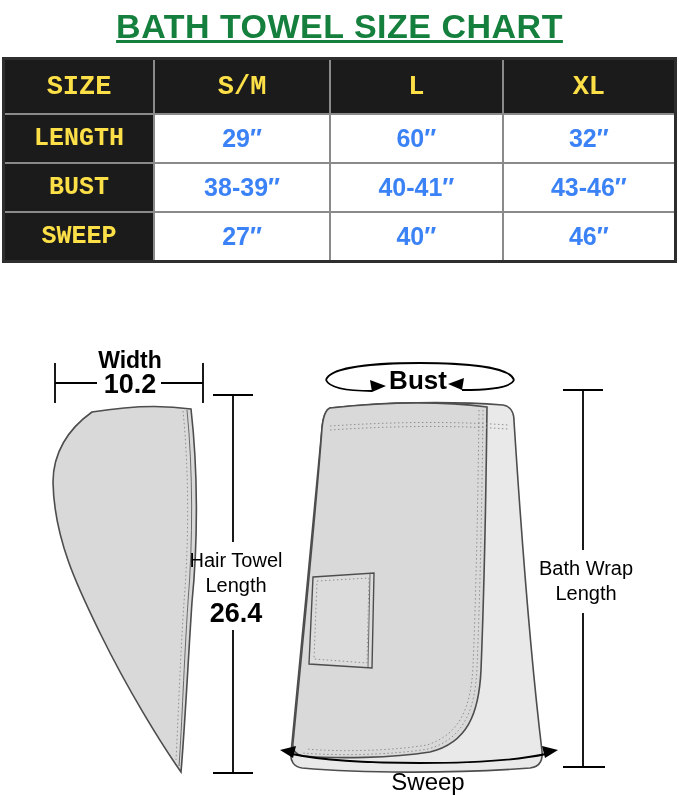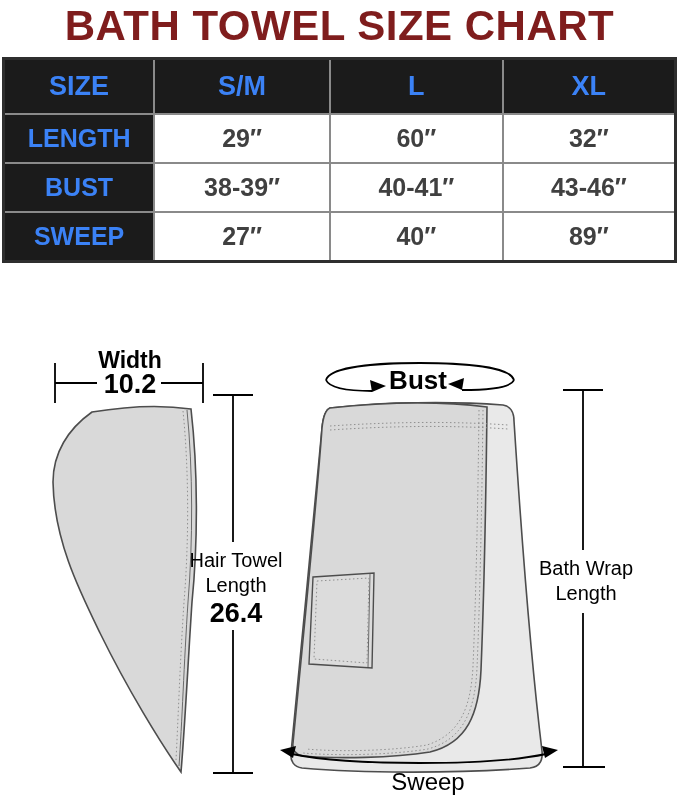--- a/index.html
+++ b/index.html
@@ -4,36 +4,36 @@
 <style>
   html,body{margin:0;padding:0;background:#ffffff;}
   .page{
     position:relative;width:679px;height:795px;overflow:hidden;
     background:#ffffff;color:#000;
     font-family:"Liberation Sans", sans-serif;
   }
   .title{
     position:absolute;top:0;left:0;width:679px;height:52px;
     margin:0;display:flex;align-items:center;justify-content:center;
-    font-size:42px;font-weight:bold;letter-spacing:0.5px;color:#7f1d1d;
+    font-size:34px;font-weight:bold;letter-spacing:0.5px;color:#15803d;text-decoration:underline;
   }
   table.size-table{
     position:absolute;top:57px;left:2px;width:675px;
     border-collapse:collapse;table-layout:fixed;
     border:3px solid #2e2e2e;
   }
   .size-table th,.size-table td{
     border:2px solid #8a8a8a;
     text-align:center;vertical-align:middle;
     padding:0;
   }
   .size-table .hdr-row th{height:53px;font-size:27px;font-weight:bold;}
   .size-table .data-row th,.size-table .data-row td{height:47px;font-size:25px;font-weight:bold;}
-  .size-table .dark{background:#1b1b1b;color:#3b82f6;}
-  .size-table td{background:#ffffff;color:#404040;}
+  .size-table .dark{background:#1b1b1b;color:#fde047;font-family:Liberation Mono, monospace;}
+  .size-table td{background:#ffffff;color:#3b82f6;}
   .col-label{width:150px;}
   .col-sm{width:175px;}
   .col-l{width:172px;}
   .col-xl{width:172px;}
   .diagram{position:absolute;top:330px;left:0;width:620px;height:465px;}
   svg text{font-family:"Liberation Sans", sans-serif;fill:#000;}
   .dim-label{font-size:20px;}
   .dim-label-bold{font-size:23px;font-weight:bold;}
   .dim-value{font-size:27px;font-weight:bold;}
   .bust-label{font-size:26px;font-weight:bold;}
@@ -71,21 +71,21 @@
       <tr class="data-row">
         <th class="dark">BUST</th>
         <td>38-39″</td>
         <td>40-41″</td>
         <td>43-46″</td>
       </tr>
       <tr class="data-row">
         <th class="dark">SWEEP</th>
         <td>27″</td>
         <td>40″</td>
-        <td>89″</td>
+        <td>46″</td>
       </tr>
     </tbody>
   </table>
 
   <div class="diagram">
     <svg width="679" height="465" viewBox="0 0 679 465">
 
       <g>
         <path d="M 92 82 C 128 76 164 75 191 79
              C 198 140 198 212 192 272

